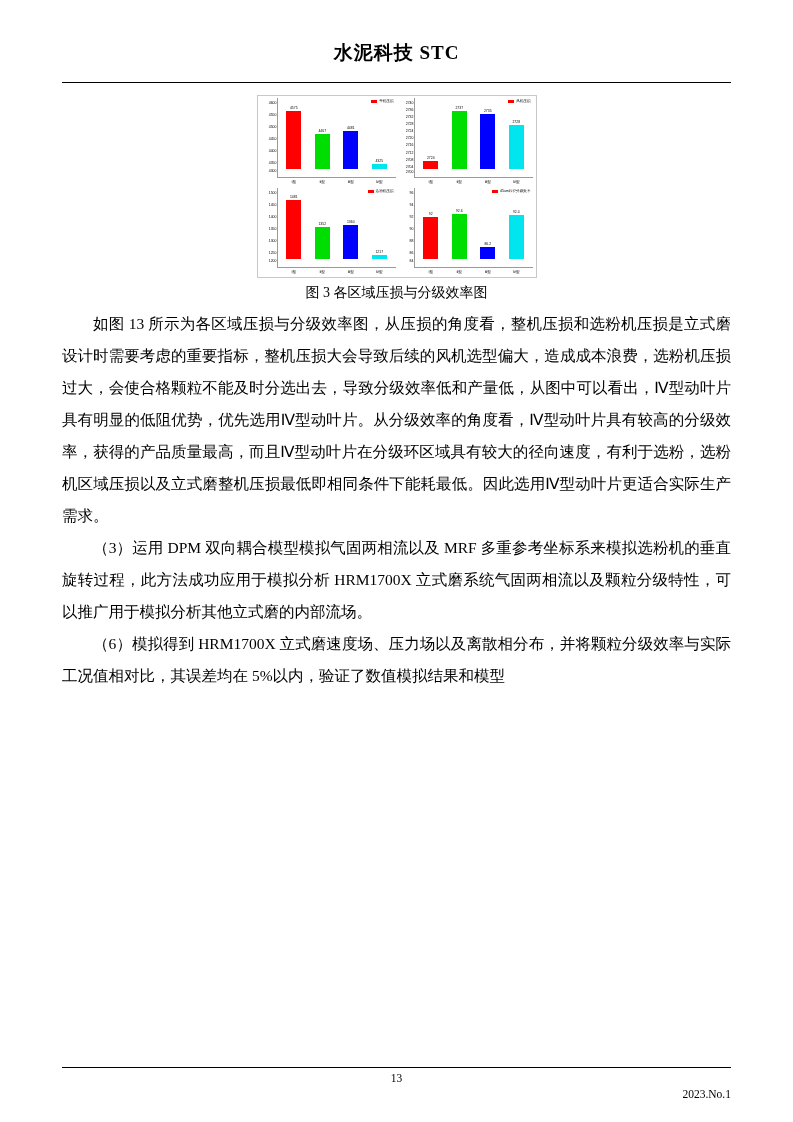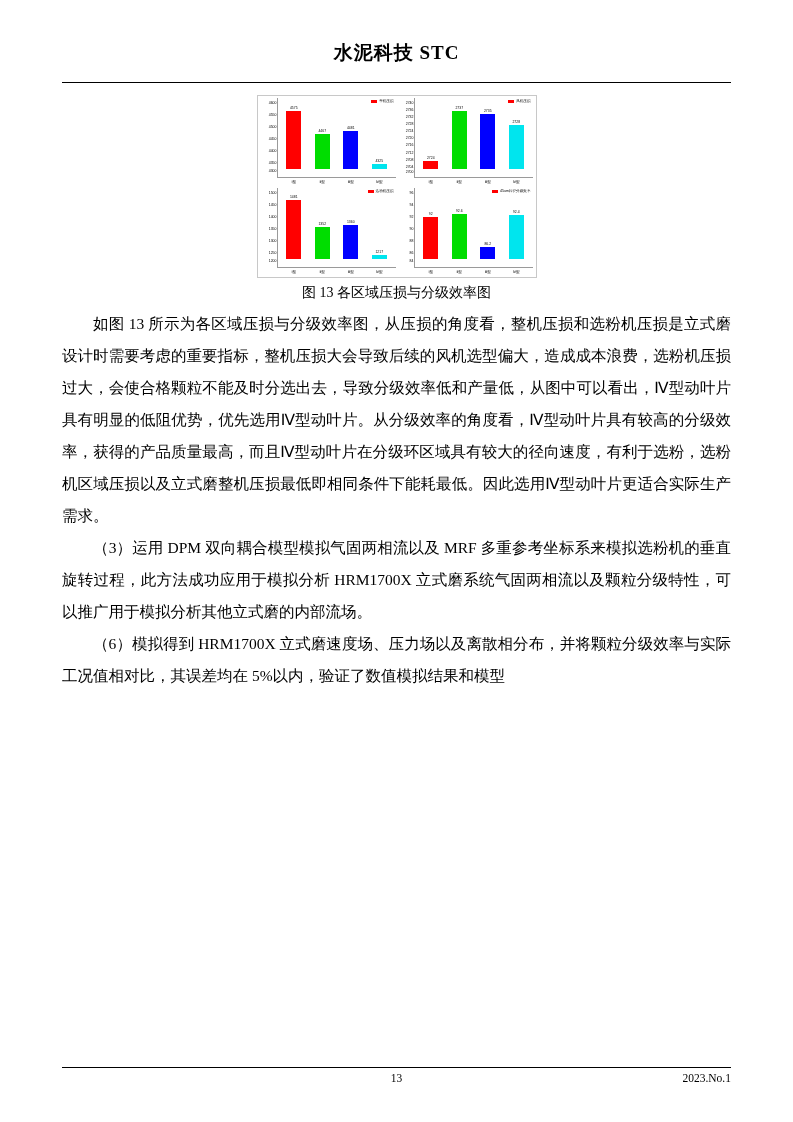--- a/index.html
+++ b/index.html
@@ -192,20 +192,21 @@
     font-family: "Liberation Serif", serif;
   }
   .footer-page {
     position: absolute;
     left: 50%;
     transform: translateX(-50%);
   }
   .footer-issue {
     position: absolute;
     right: 0;
+    margin-top: 16px;
   }
 </style>
 </head>
 <body>
 
 <div class="page">
   <div class="content">
 
     <div class="header-title">水泥科技  STC</div>
     <hr class="header-rule">
@@ -398,21 +399,21 @@
                 <span>Ⅰ型</span>
                 <span>Ⅱ型</span>
                 <span>Ⅲ型</span>
                 <span>Ⅳ型</span>
               </div>
             </div>
           </div>
 
         </div>
       </div>
-      <div class="fig-caption">图 13 各区域压损与分级效率图</div>
+      <div class="fig-caption">图 3 各区域压损与分级效率图</div>
     </div>
 
     <p class="body-text indent">如图 13 所示为各区域压损与分级效率图，从压损的角度看，整机压损和选粉机压损是立式磨设计时需要考虑的重要指标，整机压损大会导致后续的风机选型偏大，造成成本浪费，选粉机压损过大，会使合格颗粒不能及时分选出去，导致分级效率低和产量低，从图中可以看出，Ⅳ型动叶片具有明显的低阻优势，优先选用Ⅳ型动叶片。从分级效率的角度看，Ⅳ型动叶片具有较高的分级效率，获得的产品质量最高，而且Ⅳ型动叶片在分级环区域具有较大的径向速度，有利于选粉，选粉机区域压损以及立式磨整机压损最低即相同条件下能耗最低。因此选用Ⅳ型动叶片更适合实际生产需求。</p>
 
 
     <p class="body-text indent">（3）运用 DPM 双向耦合模型模拟气固两相流以及 MRF 多重参考坐标系来模拟选粉机的垂直旋转过程，此方法成功应用于模拟分析 HRM1700X 立式磨系统气固两相流以及颗粒分级特性，可以推广用于模拟分析其他立式磨的内部流场。</p>
     <p class="body-text indent">（6）模拟得到 HRM1700X 立式磨速度场、压力场以及离散相分布，并将颗粒分级效率与实际工况值相对比，其误差均在 5%以内，验证了数值模拟结果和模型</p>
 
   </div>
 

